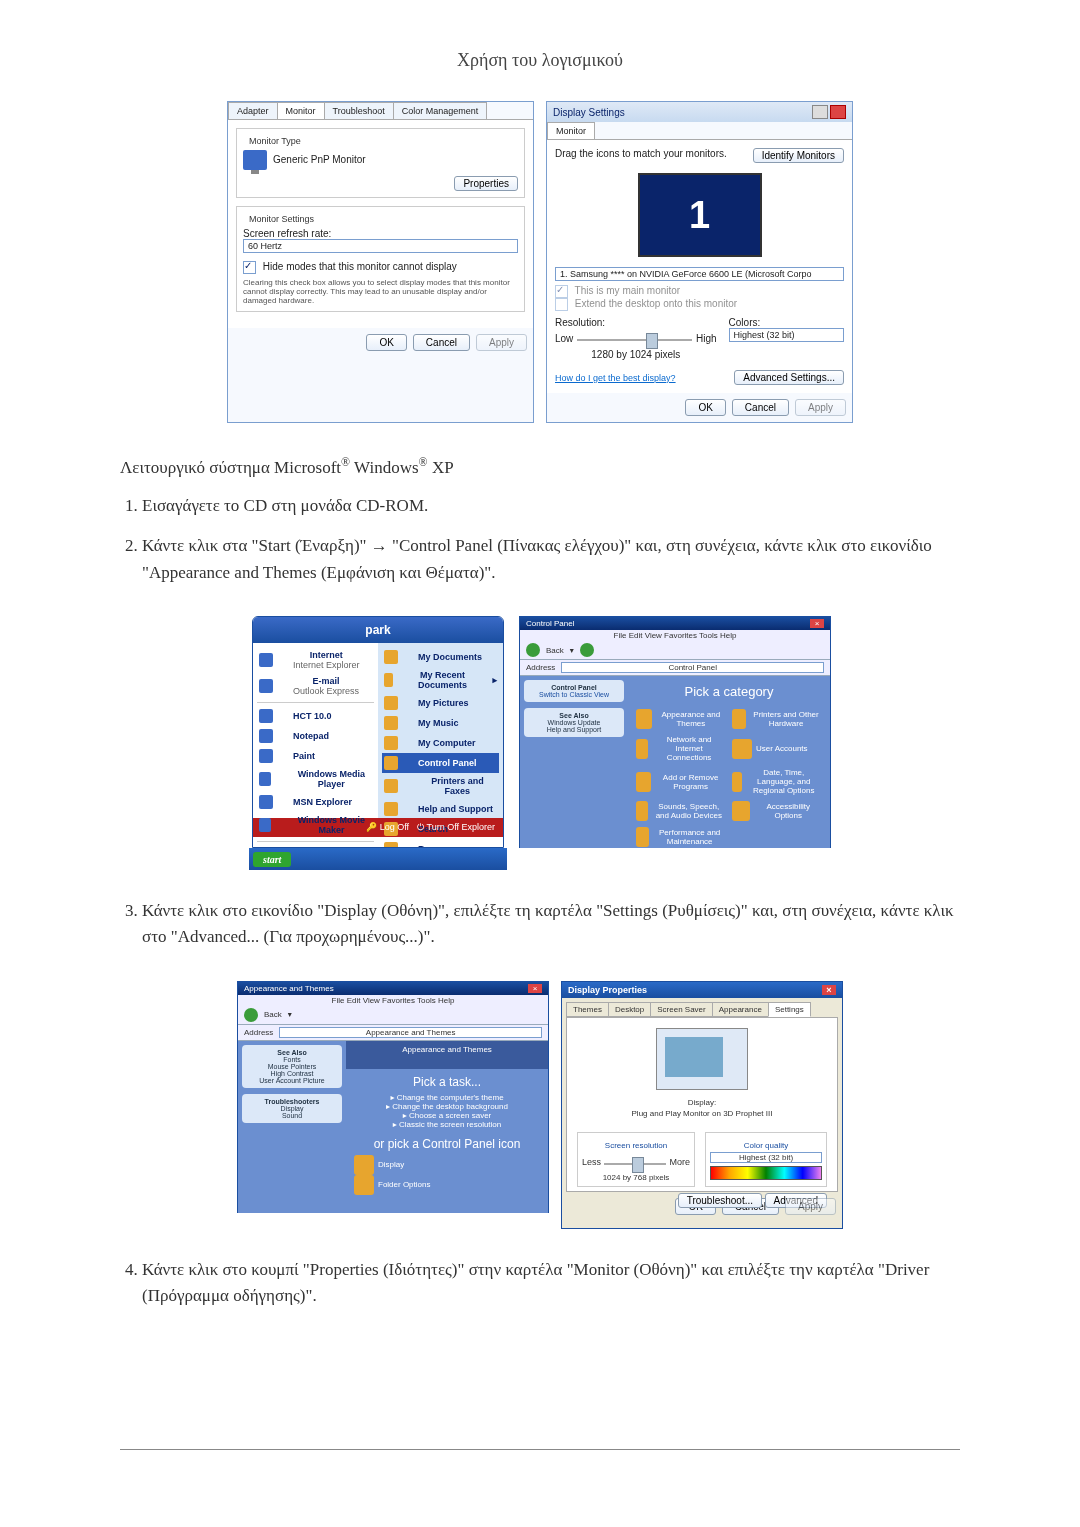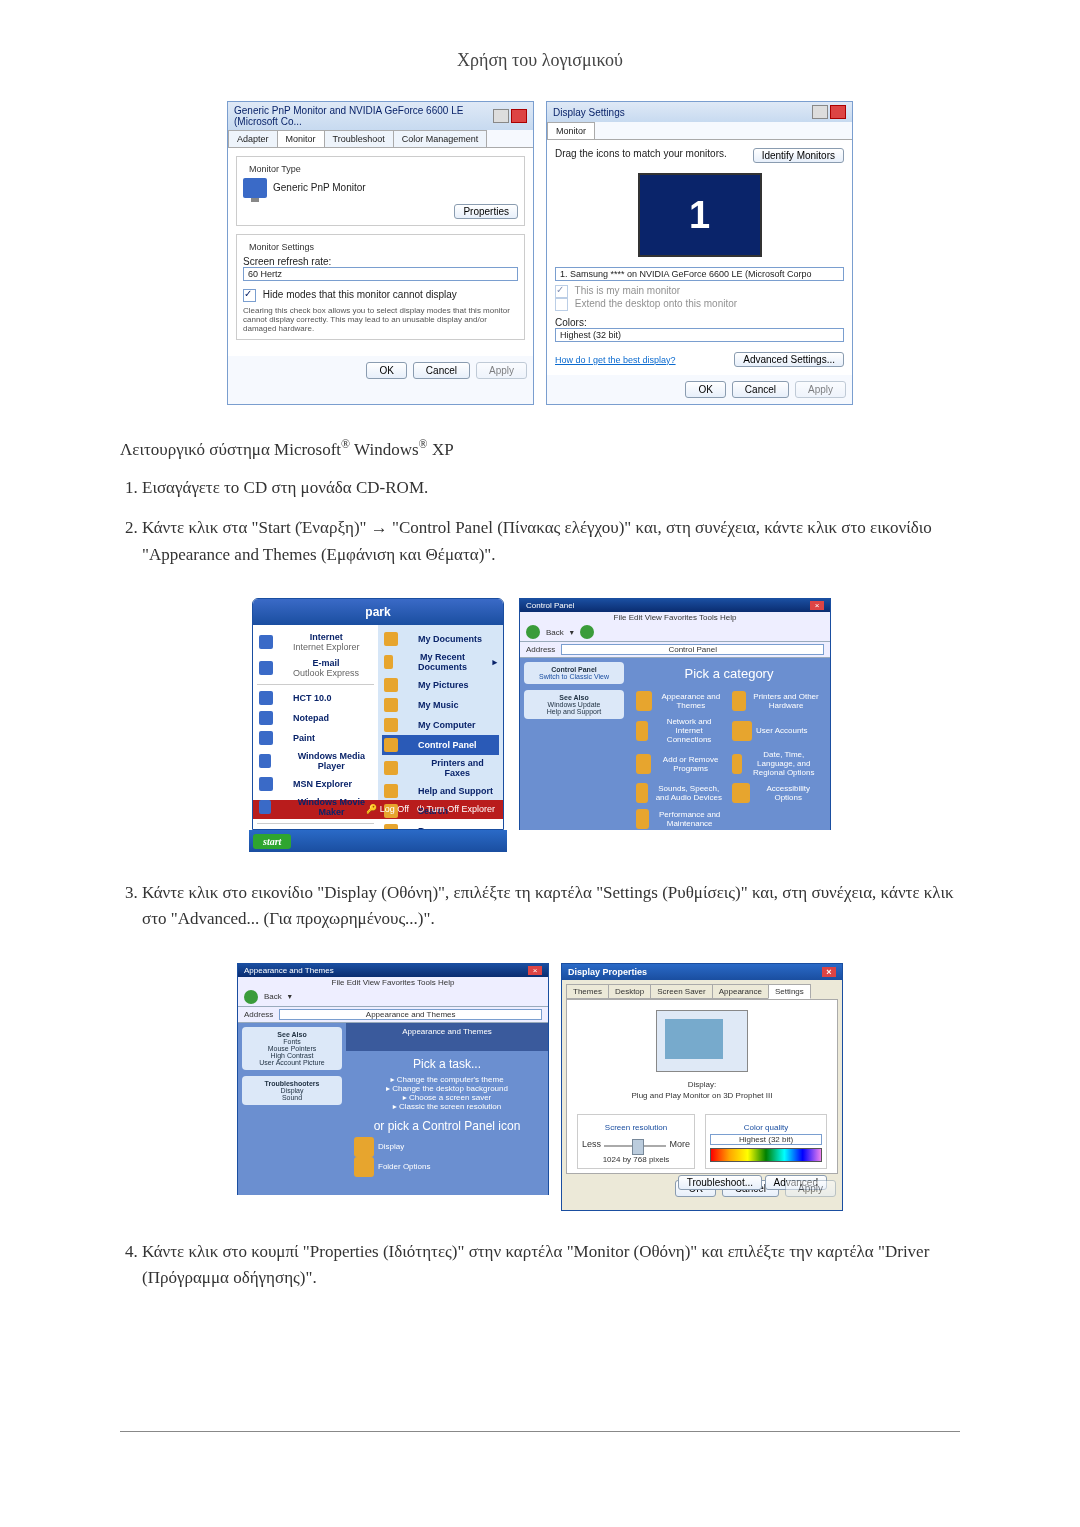--- a/index.html
+++ b/index.html
@@ -199,27 +199,20 @@
 </style>
 </head>
 <body>
 
 <div class="page">
   <div class="header">Χρήση του λογισμικού</div>
 
   <div class="dialog-pair">
 
     <div class="dialog">
-      <div class="titlebar">
-        <span>Generic PnP Monitor and NVIDIA GeForce 6600 LE (Microsoft Co...</span>
-        <span class="close-btns">
-          <span class="min"></span>
-          <span></span>
-        </span>
-      </div>
       <div class="tabs">
         <div class="tab">Adapter</div>
         <div class="tab active">Monitor</div>
         <div class="tab">Troubleshoot</div>
         <div class="tab">Color Management</div>
       </div>
       <div class="body">
         <div class="grp">
           <div class="grp-title">Monitor Type</div>
           <div><span class="mon-icon"></span><span>Generic PnP Monitor</span></div>
@@ -263,20 +256,31 @@
         <div class="select">1. Samsung **** on NVIDIA GeForce 6600 LE (Microsoft Corpo</div>
         <div style="margin-top:4px;opacity:.5;">
           <span class="checkbox checked"></span>
           <span>This is my main monitor</span>
         </div>
         <div style="opacity:.5;">
           <span class="checkbox"></span>
           <span>Extend the desktop onto this monitor</span>
         </div>
         <div style="display:flex;gap:12px;margin-top:6px;">
+          <div style="flex:1.4;">
+            <div>Resolution:</div>
+            <div style="display:flex;align-items:center;gap:4px;">
+              <span>Low</span>
+              <div class="slider" style="flex:1;">
+                  <span class="thumb" style="left:60%;"></span>
+                </div>
+              <span>High</span>
+            </div>
+            <div style="text-align:center;">1280 by 1024 pixels</div>
+          </div>
           <div style="flex:1;">
             <div>Colors:</div>
             <div class="select">Highest (32 bit)</div>
           </div>
         </div>
         <div style="display:flex;justify-content:space-between;align-items:center;margin-top:10px;">
           <span class="link">How do I get the best display?</span>
           <button class="btn small">Advanced Settings...</button>
         </div>
       </div>

